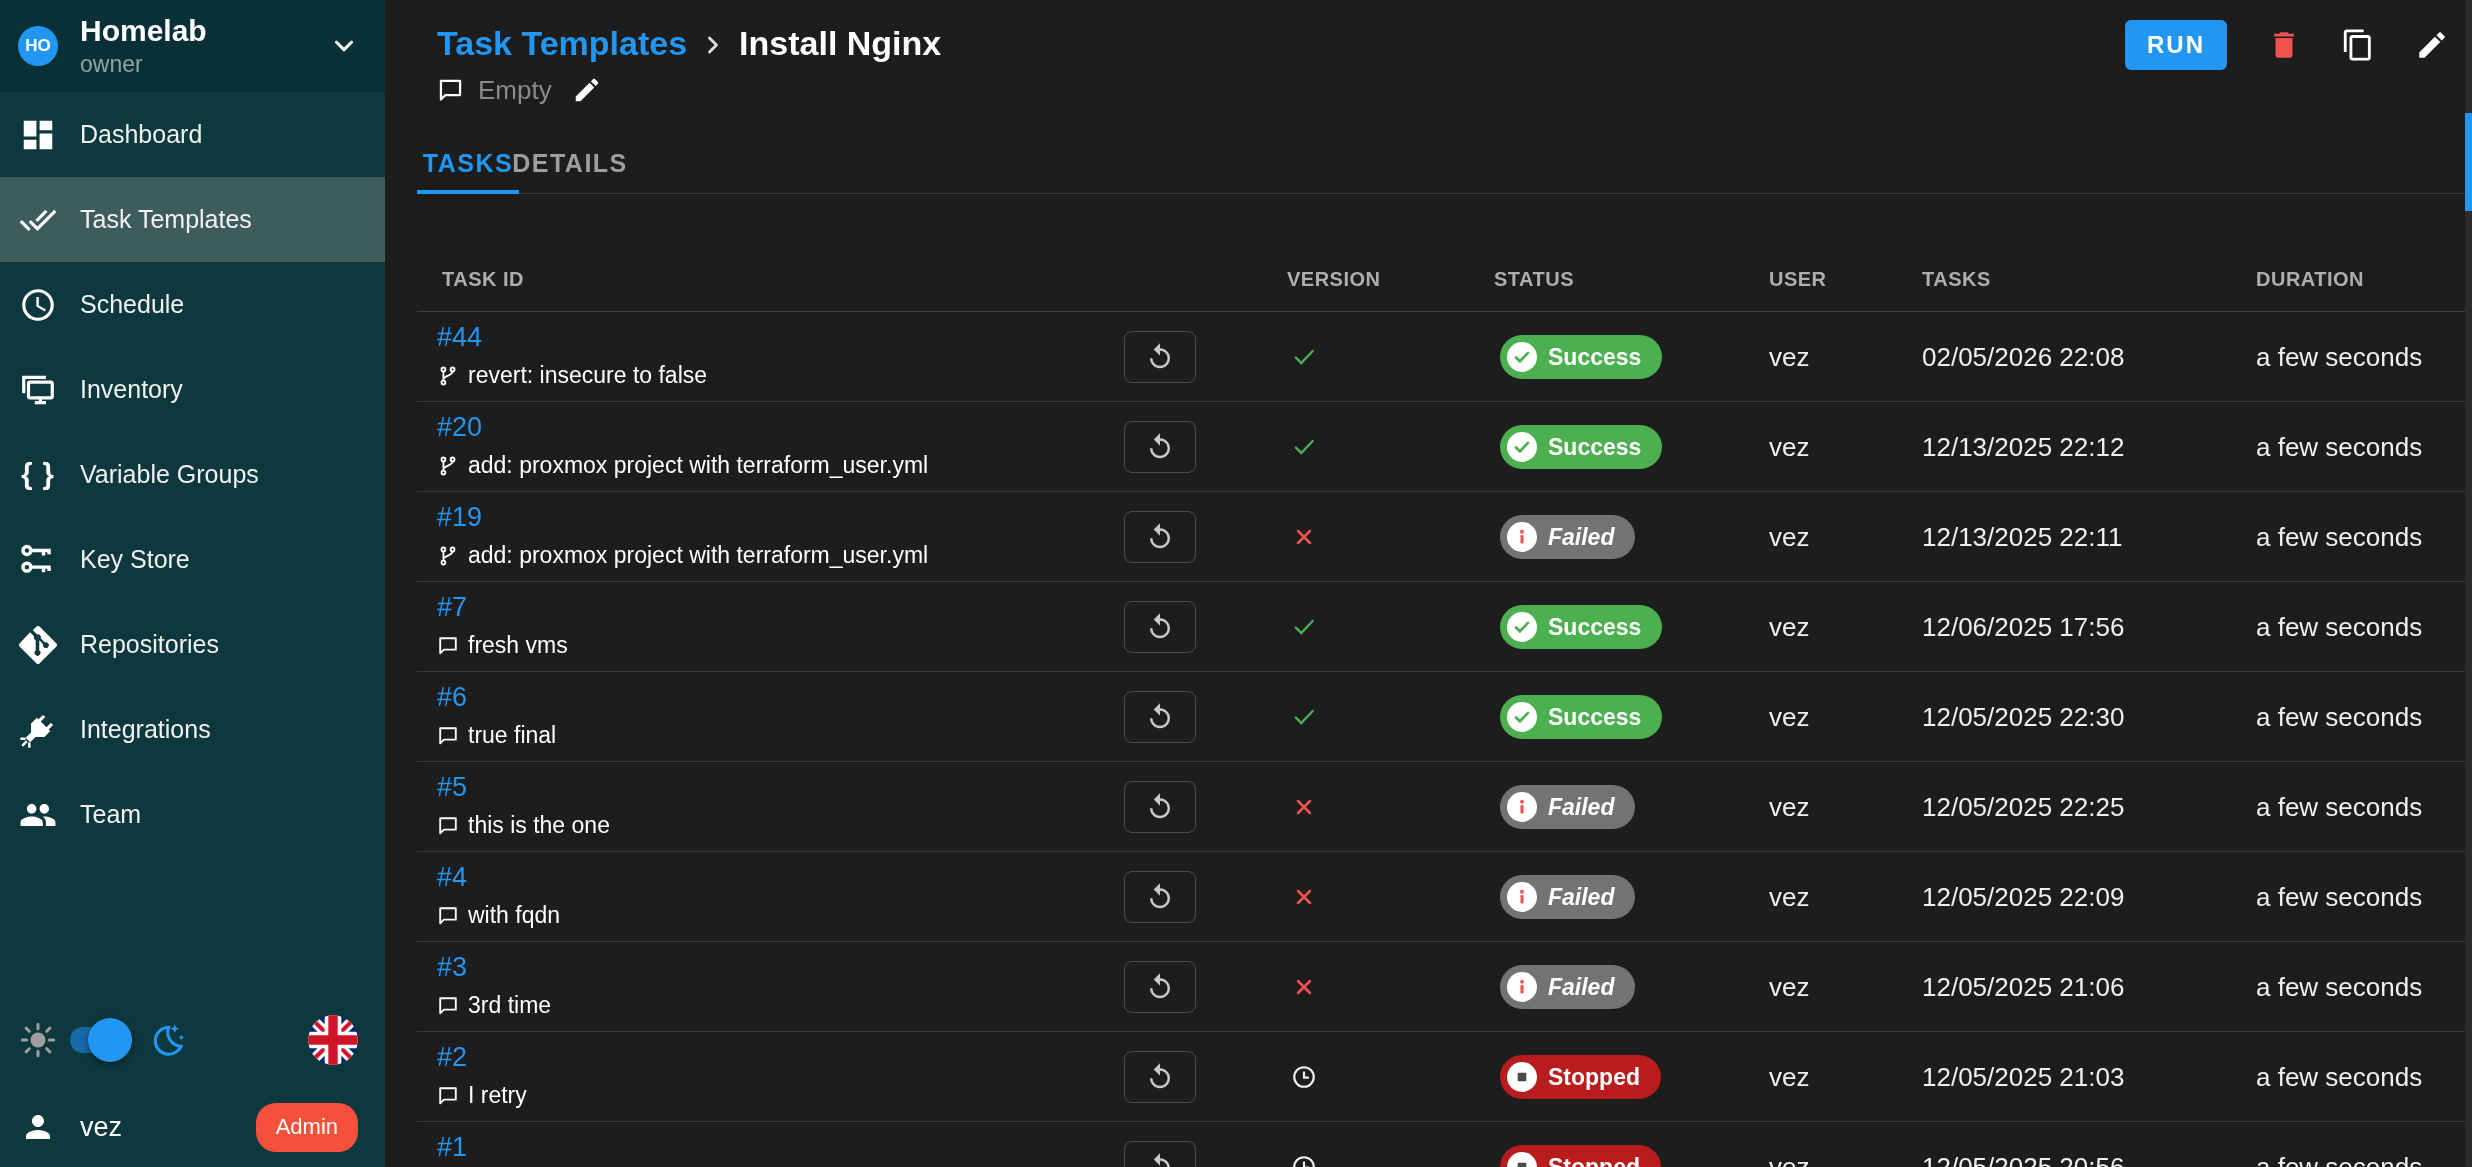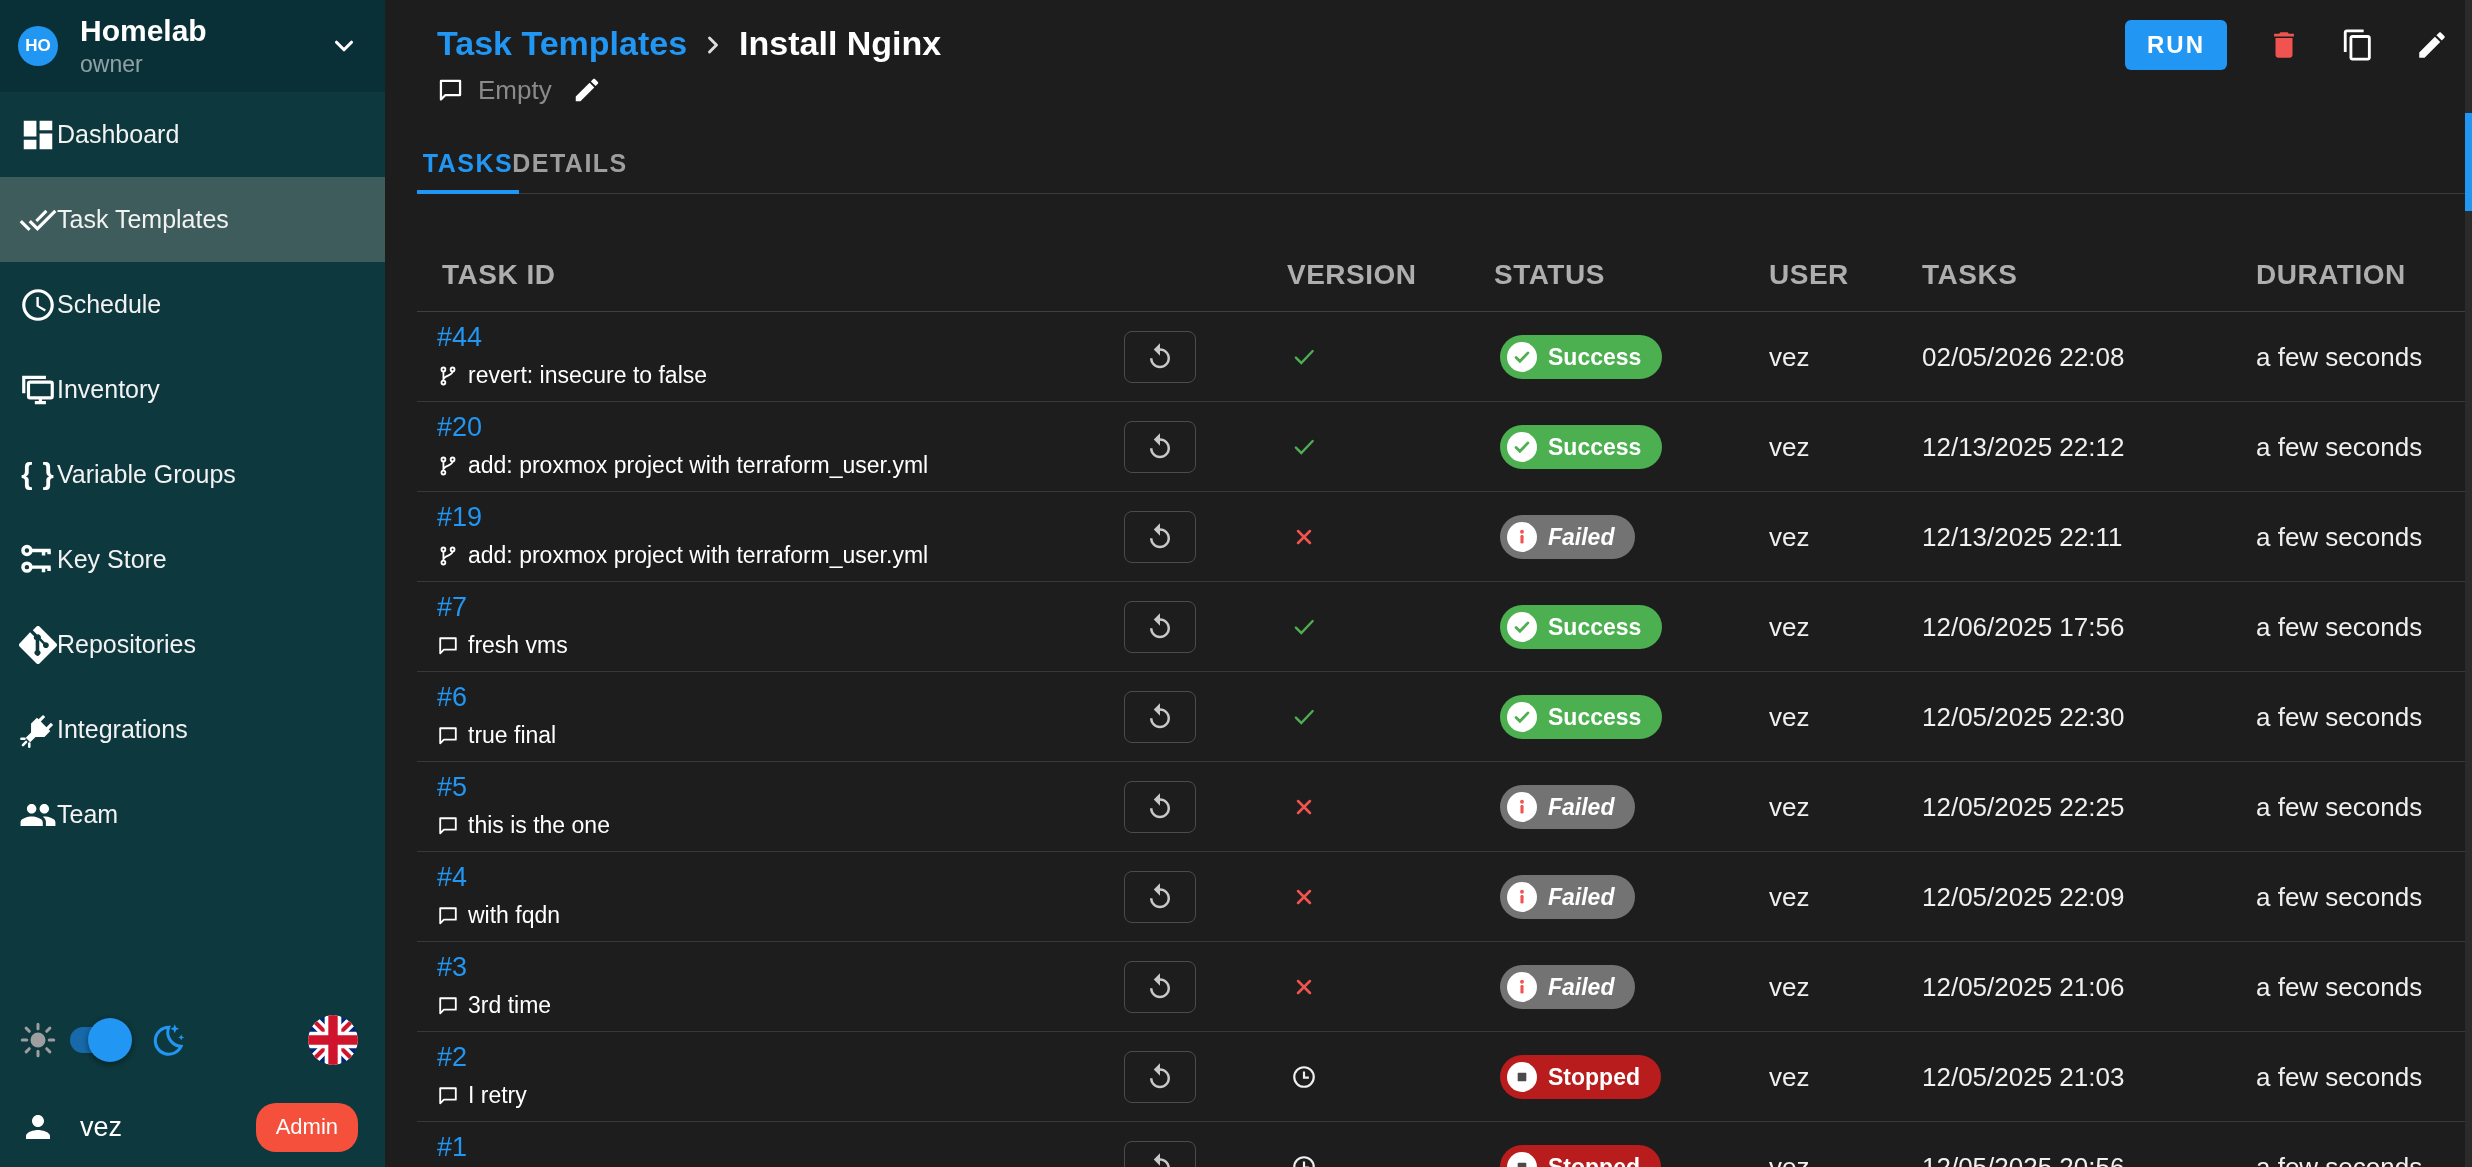--- a/index.html
+++ b/index.html
@@ -13,21 +13,21 @@
   .avatar { width:40px; height:40px; border-radius:50%; background:#2196f3; color:#fff; font-weight:bold; font-size:17px; display:flex; align-items:center; justify-content:center; flex:0 0 auto; }
   .project-meta { margin-left:22px; }
   .project-name { color:#fff; font-size:30px; font-weight:bold; line-height:1.1; }
   .project-role { color:rgba(255,255,255,0.55); font-size:23px; margin-top:4px; }
   .project-chevron { position:absolute; right:26px; top:31px; width:30px; height:30px; color:#fff; }
   .nav { position:absolute; top:92px; left:0; right:0; }
   .nav-item { height:85px; display:flex; align-items:center; padding-left:19px; cursor:pointer; }
   .nav-item.active { background:#3e5c5c; }
   .nav-icon { width:38px; height:38px; color:#fff; display:flex; align-items:center; justify-content:center; flex:0 0 auto; }
   .nav-icon svg { width:100%; height:100%; }
-  .nav-label { color:#f2f2f2; font-size:25px; }
+  .nav-label { color:#f2f2f2; font-size:25px; margin-left:23px; }
   .braces-txt { font-weight:bold; font-size:29px; color:#fff; letter-spacing:1px; }
 
   .theme-row { position:absolute; top:1008px; left:0; right:0; height:64px; display:flex; align-items:center; padding:0 27px 0 20px; }
   .sun { width:36px; height:36px; color:#9e9e9e; }
   .toggle { position:relative; width:58px; height:26px; border-radius:13px; background:#1769aa; margin-left:14px; cursor:pointer; }
   .toggle-thumb { position:absolute; right:-4px; top:-9px; width:44px; height:44px; border-radius:50%; background:#2196f3; box-shadow:0 2px 6px rgba(0,0,0,.45); }
   .moon { width:36px; height:36px; color:#2196f3; margin-left:22px; }
   .flag { width:50px; height:50px; margin-left:auto; border-radius:50%; overflow:hidden; cursor:pointer; }
   .user-row { position:absolute; top:1098px; left:0; right:0; height:58px; display:flex; align-items:center; padding:0 27px 0 20px; }
   .person { width:36px; height:36px; color:#fff; }
@@ -49,21 +49,21 @@
   .icon-btn { width:34px; height:34px; background:none; border:none; padding:0; cursor:pointer; color:#fff; }
   .icon-btn svg { width:100%; height:100%; }
   .icon-btn.danger { color:#f05350; }
 
   .tabbar { position:absolute; top:133px; left:0; right:0; height:61px; border-bottom:1px solid #3a3a3a; display:flex; }
   .tab { position:relative; width:102px; height:100%; display:flex; align-items:center; justify-content:center; font-size:25px; font-weight:bold; letter-spacing:1.5px; color:#9e9e9e; cursor:pointer; }
   .tab.active { color:#2196f3; }
   .tab.active::after { content:""; position:absolute; left:0; right:0; bottom:-1px; height:4px; background:#2196f3; }
 
   .thead { position:absolute; top:194px; left:0; right:0; height:118px; border-bottom:1px solid #3f3f3f; }
-  .th { position:absolute; bottom:20px; color:#aeaeae; font-size:28px; font-weight:bold; letter-spacing:0.5px; }
+  .th { position:absolute; bottom:20px; color:#aeaeae; font-size:20px; font-weight:bold; letter-spacing:0.5px; }
   .c-taskid { left:25px; } .c-version { left:870px; } .c-status { left:1077px; }
   .c-user { left:1352px; } .c-start { left:1505px; } .c-duration { left:1839px; }
 
   .tbody { position:absolute; top:312px; left:0; right:0; bottom:0; overflow:hidden; }
   .trow { position:relative; height:90px; border-bottom:1px solid #383838; }
   .task-cell { position:absolute; left:20px; top:10px; }
   .task-id { color:#2196f3; font-size:27px; text-decoration:none; display:inline-block; cursor:pointer; }
   .task-msg { display:flex; align-items:center; gap:9px; margin-top:9px; color:#fff; font-size:23px; }
   .msg-icon { width:22px; height:22px; color:#fff; flex:0 0 auto; display:flex; }
   .msg-icon svg { width:100%; height:100%; }

